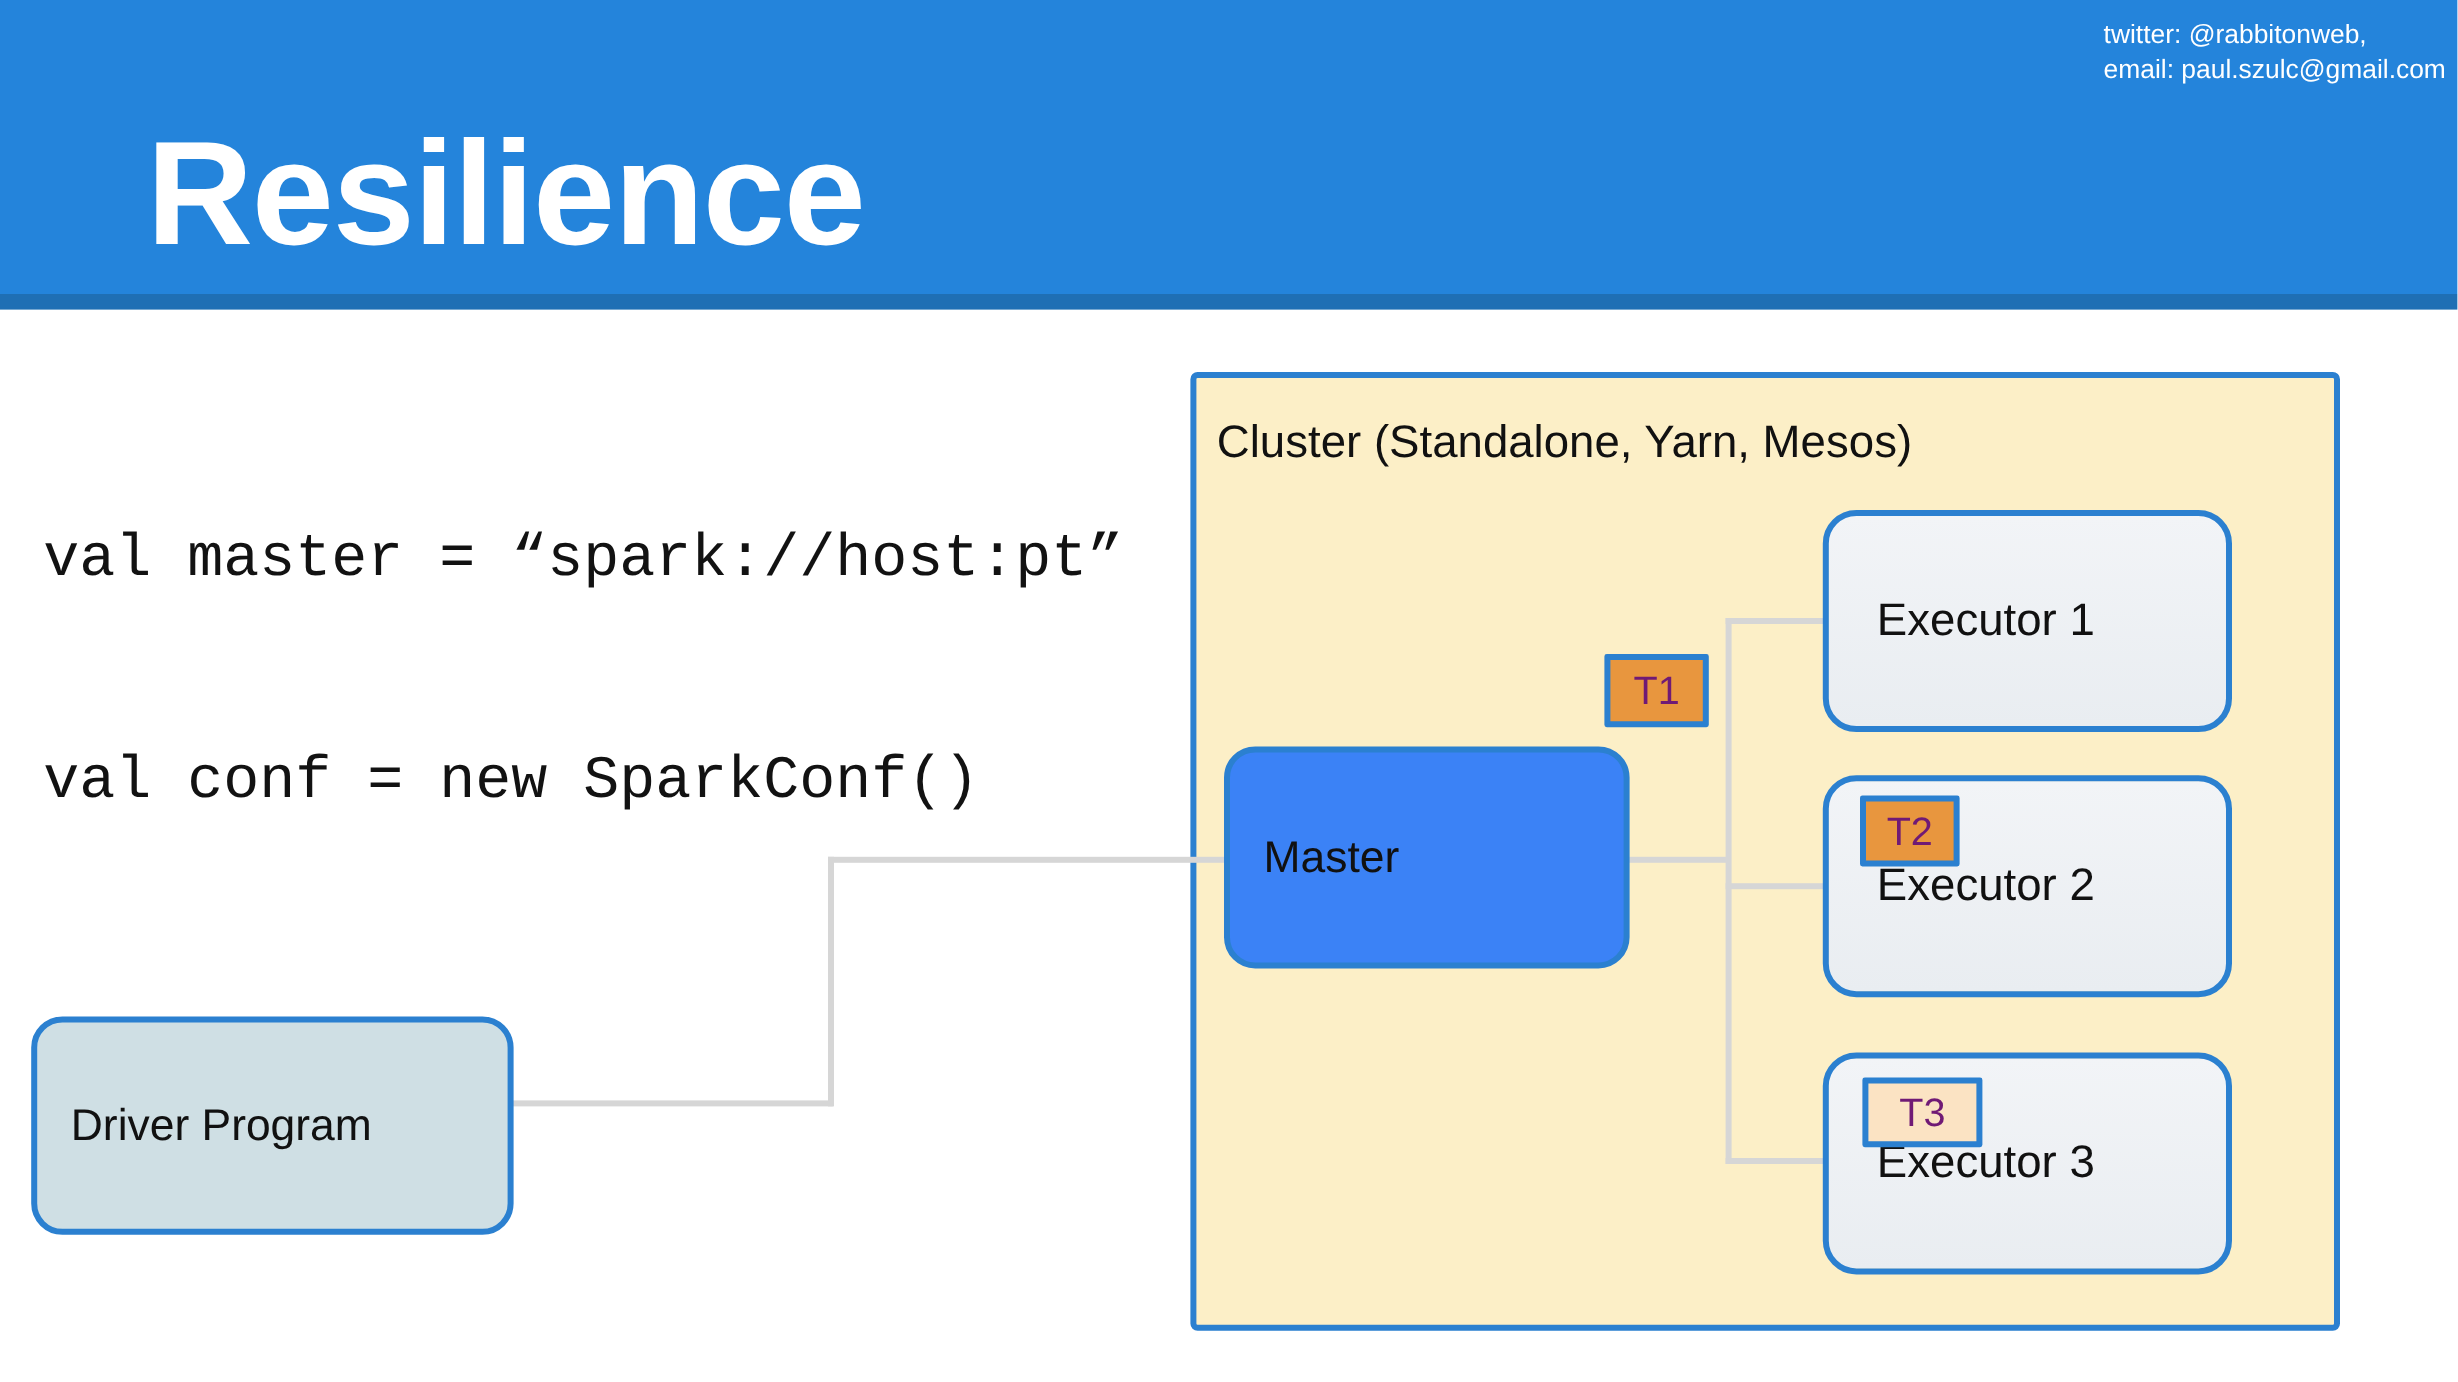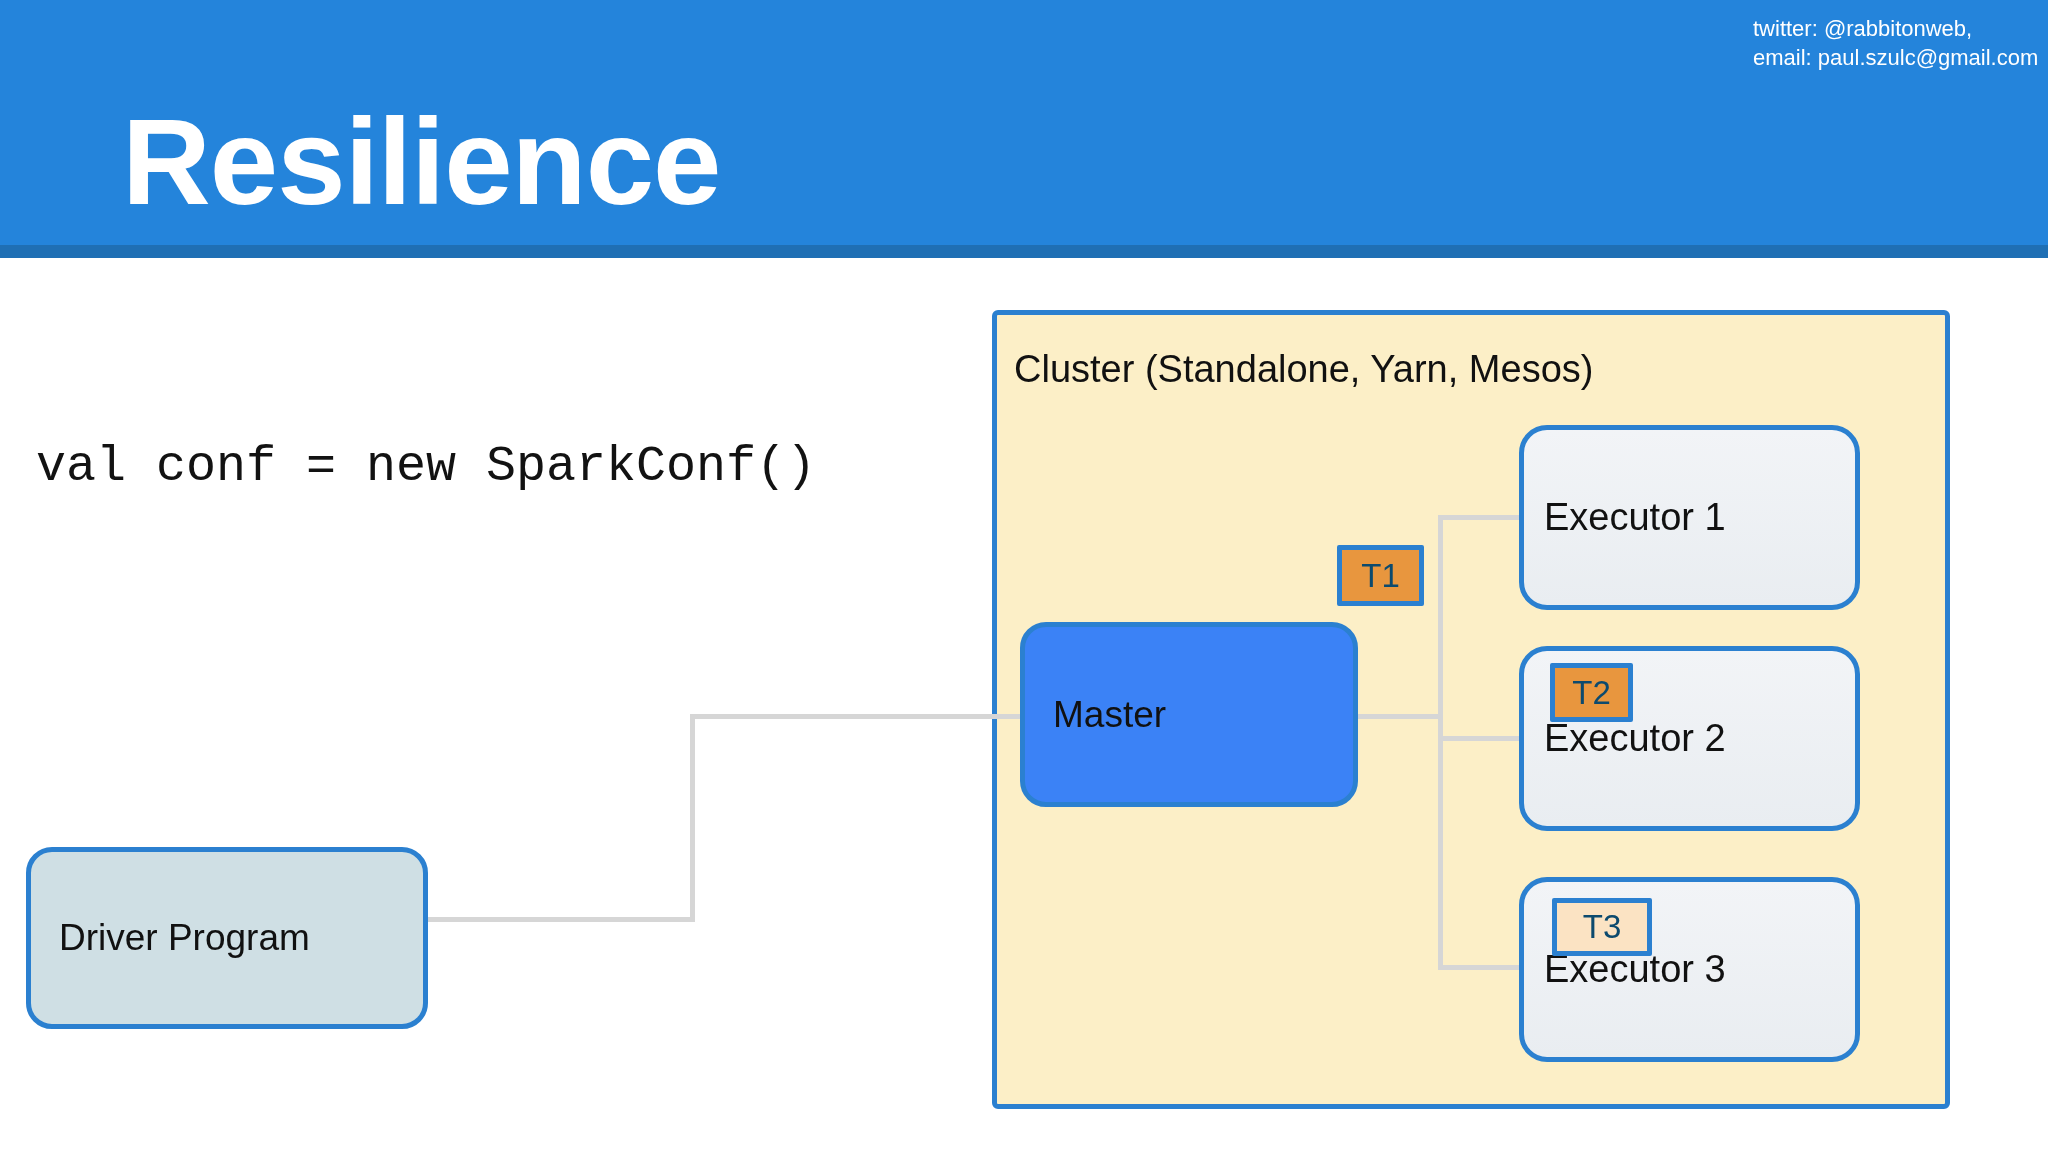--- a/index.html
+++ b/index.html
@@ -56,45 +56,46 @@
   .node{
     position:absolute;z-index:4;border:5px solid #2B80D0;
     display:flex;align-items:center;box-sizing:border-box;
     color:#111111;
   }
   .round{border-radius:26px;}
   .driver-node{left:26px;top:847px;width:402px;height:182px;background:#CFDFE4;padding-left:28px;font-size:37px;}
   .master-node{left:1020px;top:622px;width:338px;height:185px;background:#3b82f6;padding-left:28px;font-size:37px;}
   .executor{left:1519px;width:341px;height:185px;background:#EEF1F5;
     background:linear-gradient(180deg,#F2F4F7 0%,#E9EDF1 100%);
-    border-radius:28px;padding-left:20px;font-size:38px;}
+    border-radius:28px;padding-left:40px;font-size:38px;}
   .exec-1{top:425px;}
   .exec-2{top:646px;}
   .exec-3{top:877px;}
   .task-badge{
     position:absolute;z-index:5;border:5px solid #2B80D0;border-radius:2px;
     display:flex;align-items:center;justify-content:center;
-    font-size:33px;color:#0c4a6e;box-sizing:border-box;
+    font-size:33px;color:#701a75;box-sizing:border-box;
   }
   .t1{left:1337px;top:545px;width:87px;height:61px;background:#E8963E;}
   .t2{left:26px;top:12px;width:83px;height:59px;background:#E8963E;}
   .t3{left:28px;top:16px;width:100px;height:58px;background:#FBE3C3;}
 </style>
 </head>
 <body>
 
 <div class="header-band"></div>
 <div class="header-strip"></div>
 <div class="page-title">Resilience</div>
 <div class="contact">
   <div>twitter: @rabbitonweb,</div>
   <div>email: paul.szulc@gmail.com</div>
 </div>
 
 <div class="code-block">
+  <div>val master = “spark://host:pt”</div>
   <div>val conf = new SparkConf()</div>
   
   
   
   
   
 </div>
 
 <div class="cluster-box"></div>
 <div class="cluster-label">Cluster (Standalone, Yarn, Mesos)</div>

